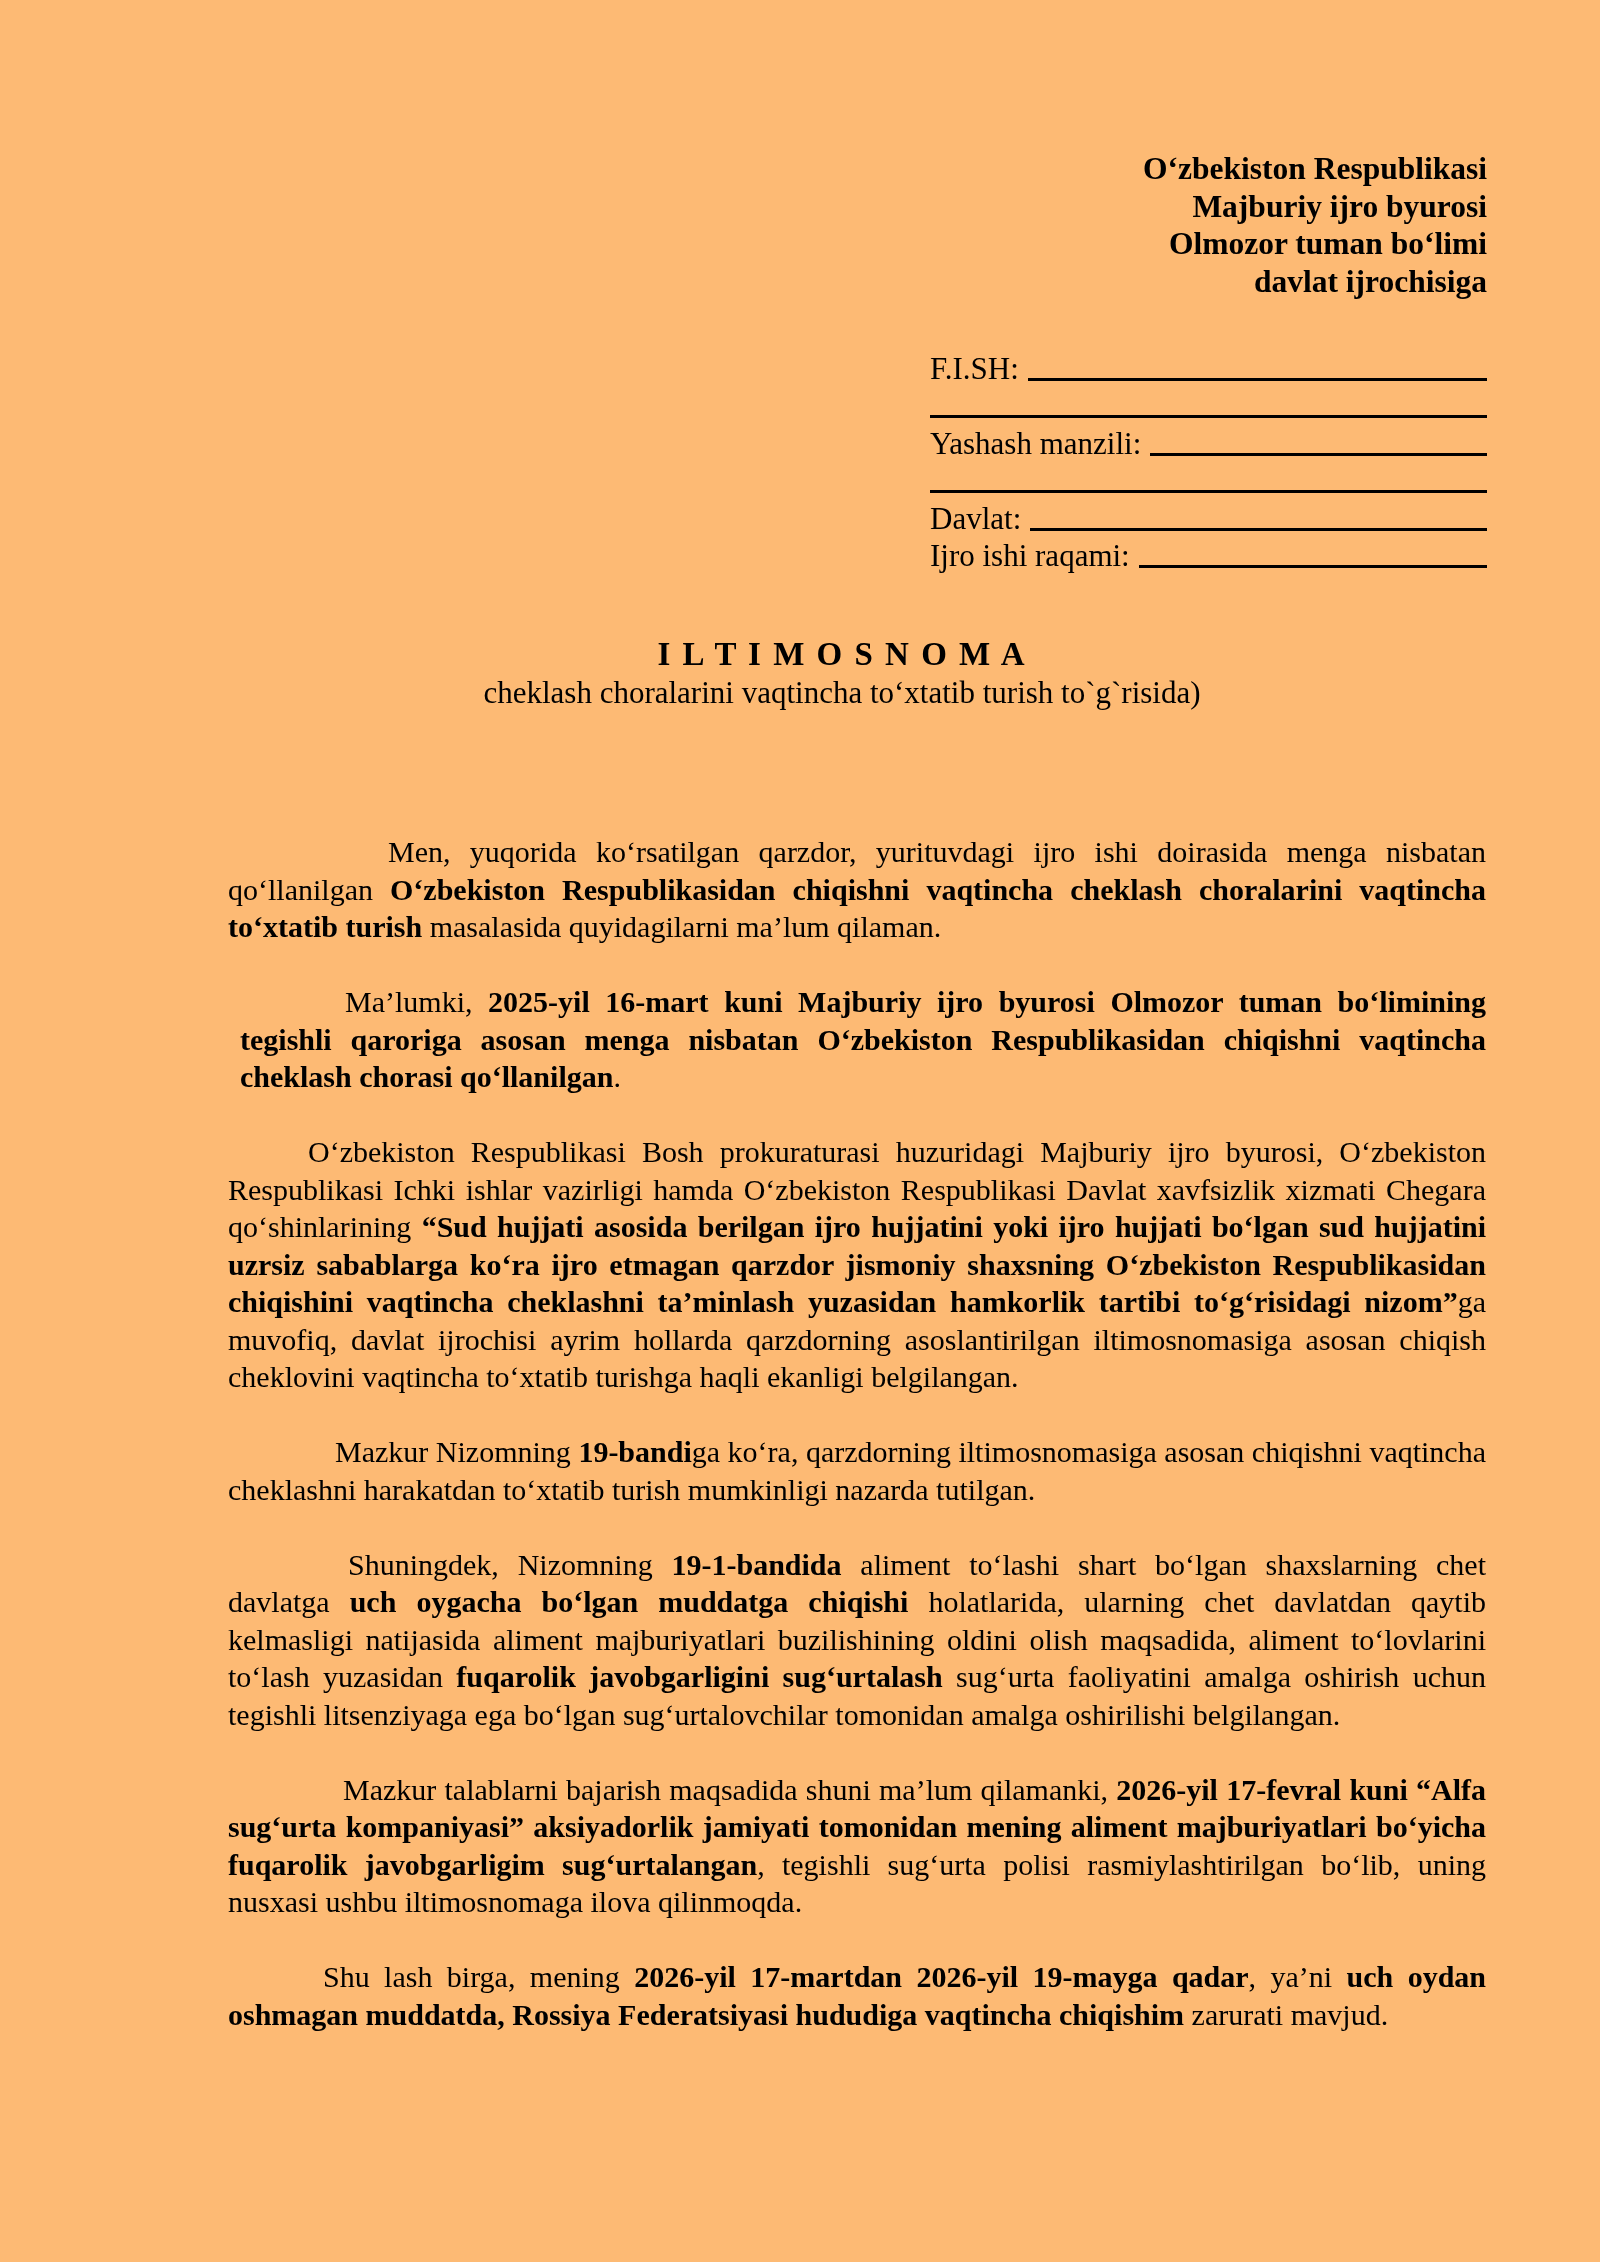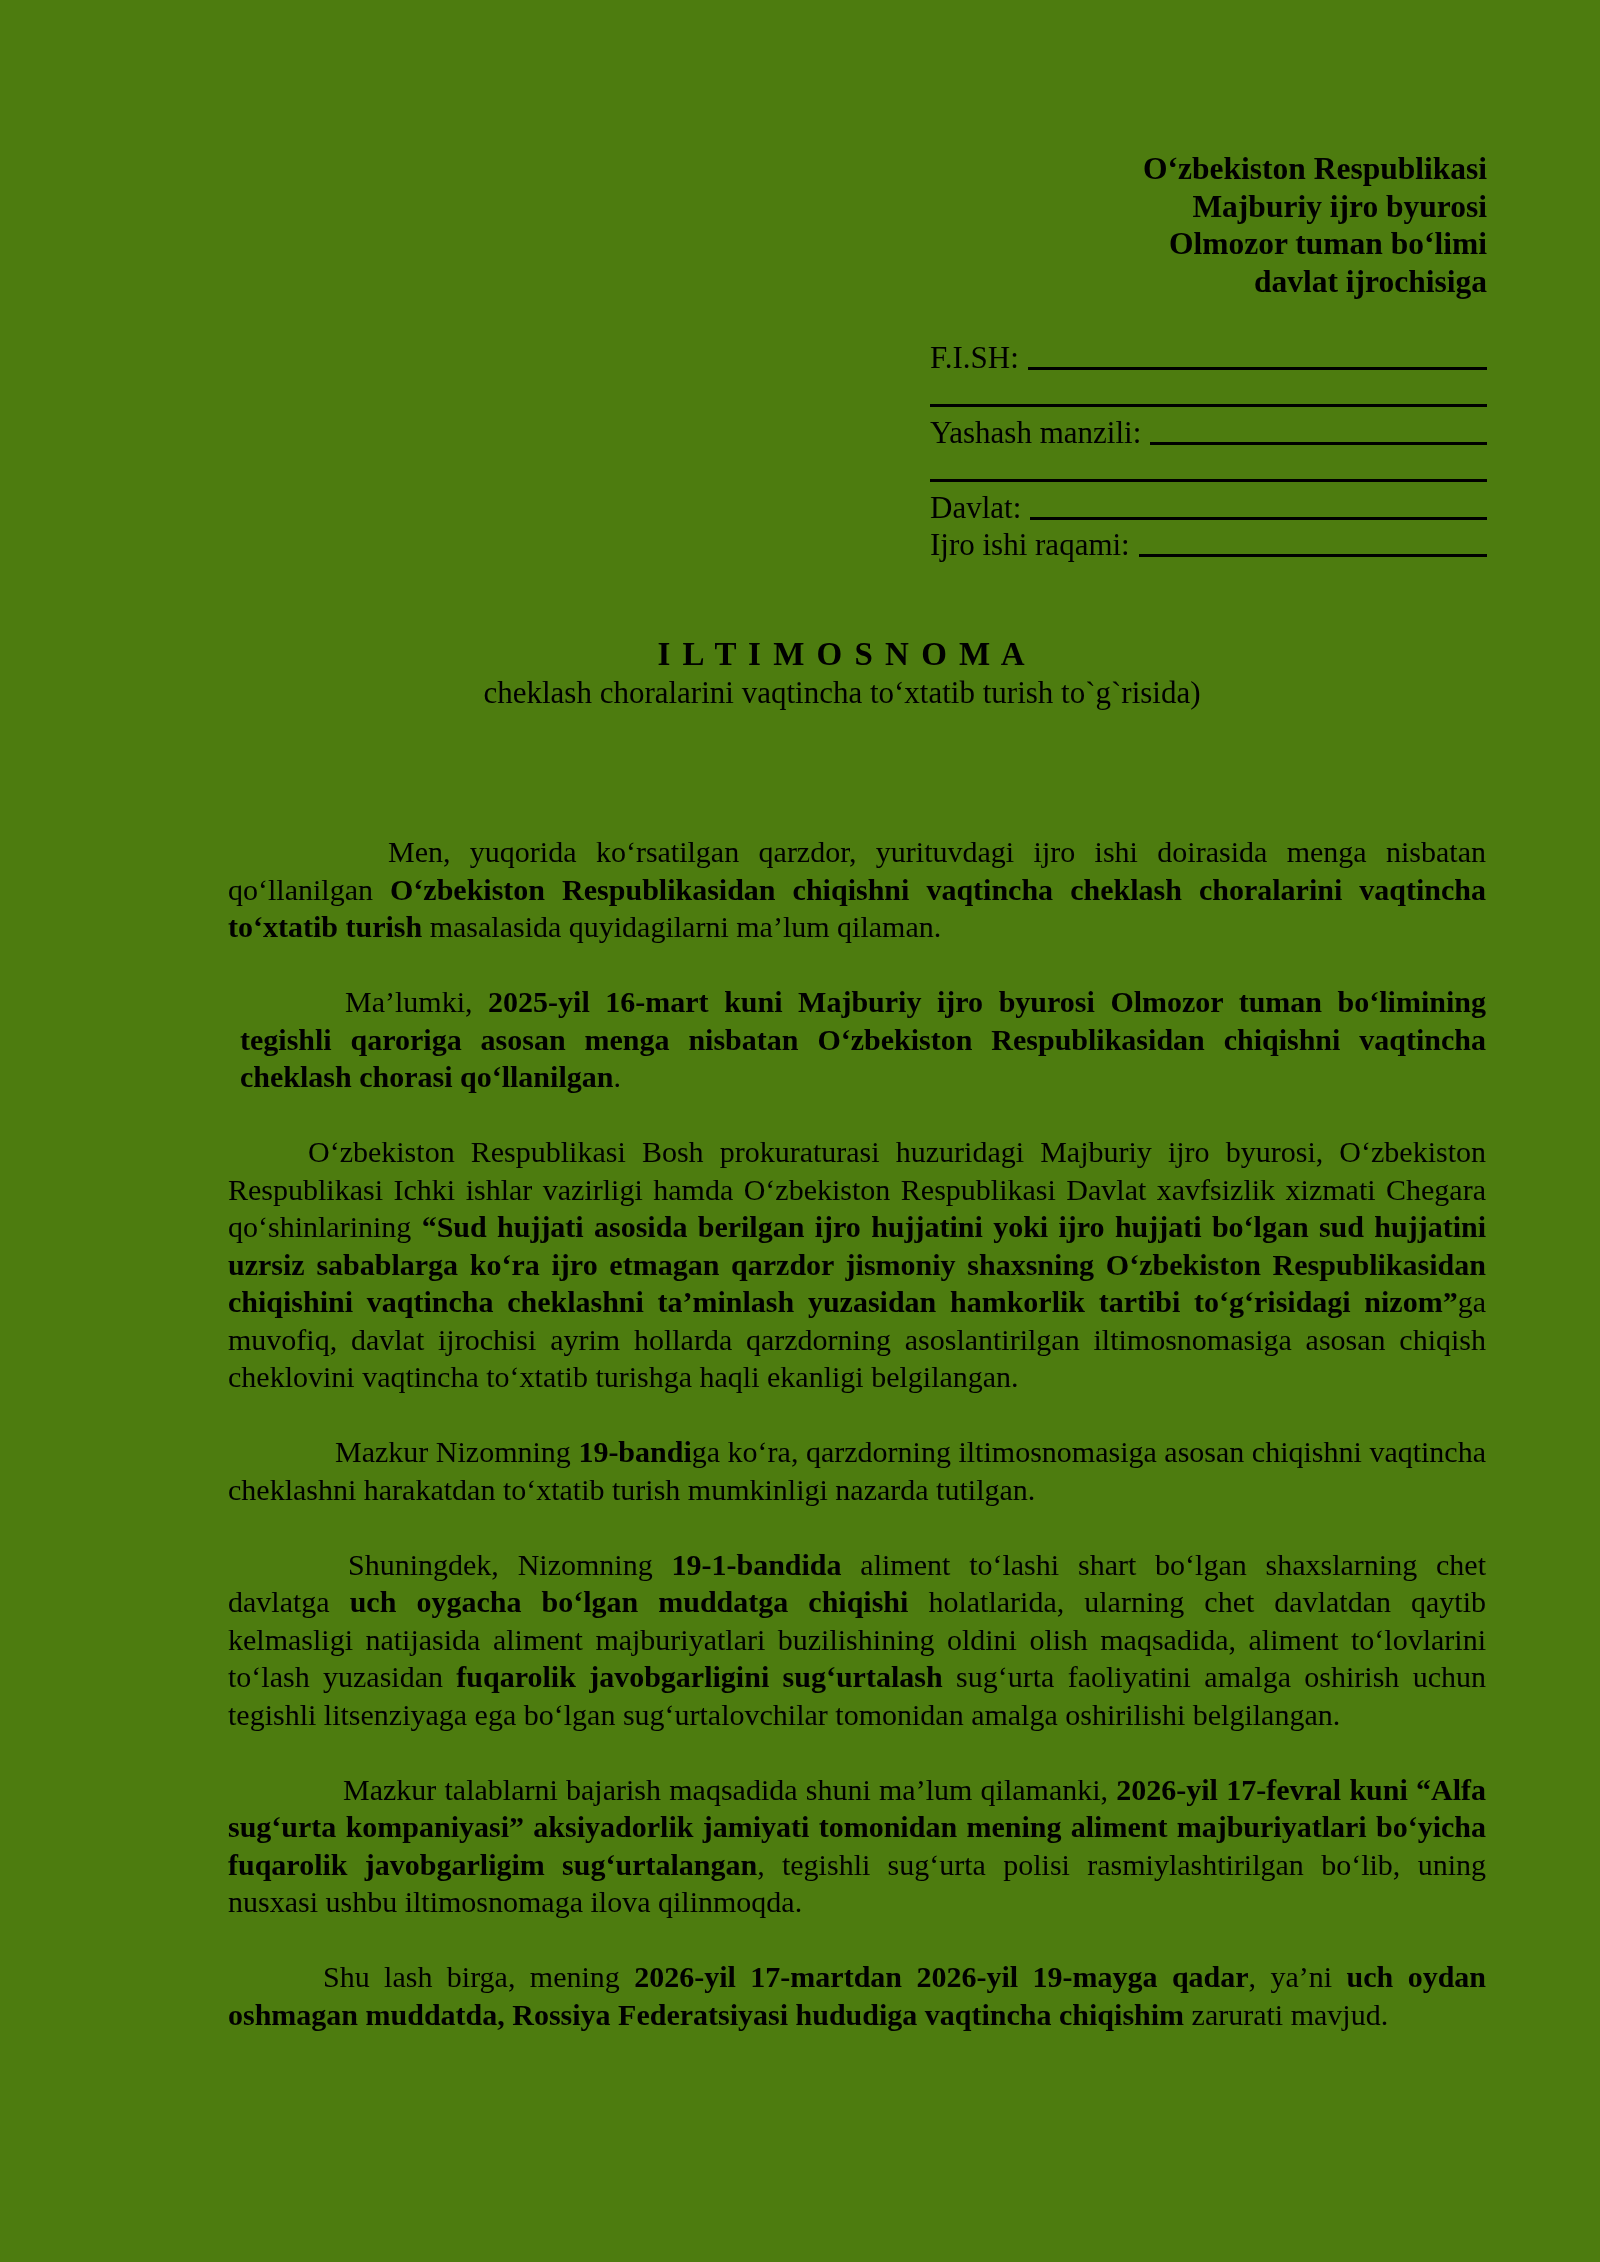--- a/index.html
+++ b/index.html
@@ -1,39 +1,39 @@
 <!DOCTYPE html>
 <html><head>
 <meta charset="utf-8">
 <style>
   html, body { margin: 0; padding: 0; background: #ffffff; }
   .page {
     position: relative;
     width: 1600px;
     height: 2262px;
-    background: #4d7c0f;
+    background: #fdba74;
     color: #000000;
     font-family: "Liberation Serif", "DejaVu Serif", serif;
     overflow: hidden;
   }
   
   .recipient {
     position: absolute;
     top: 150px;
     right: 113px;
     text-align: right;
     font-weight: bold;
     font-size: 31.5px;
     line-height: 37.5px;
     white-space: nowrap;
   }
   
   .fields {
     position: absolute;
-    top: 336px;
+    top: 347px;
     left: 930px;
     width: 557px;
   }
   .field-row {
     display: flex;
     align-items: flex-end;
     height: 37.5px;
   }
   .field-label {
     font-size: 31px;

